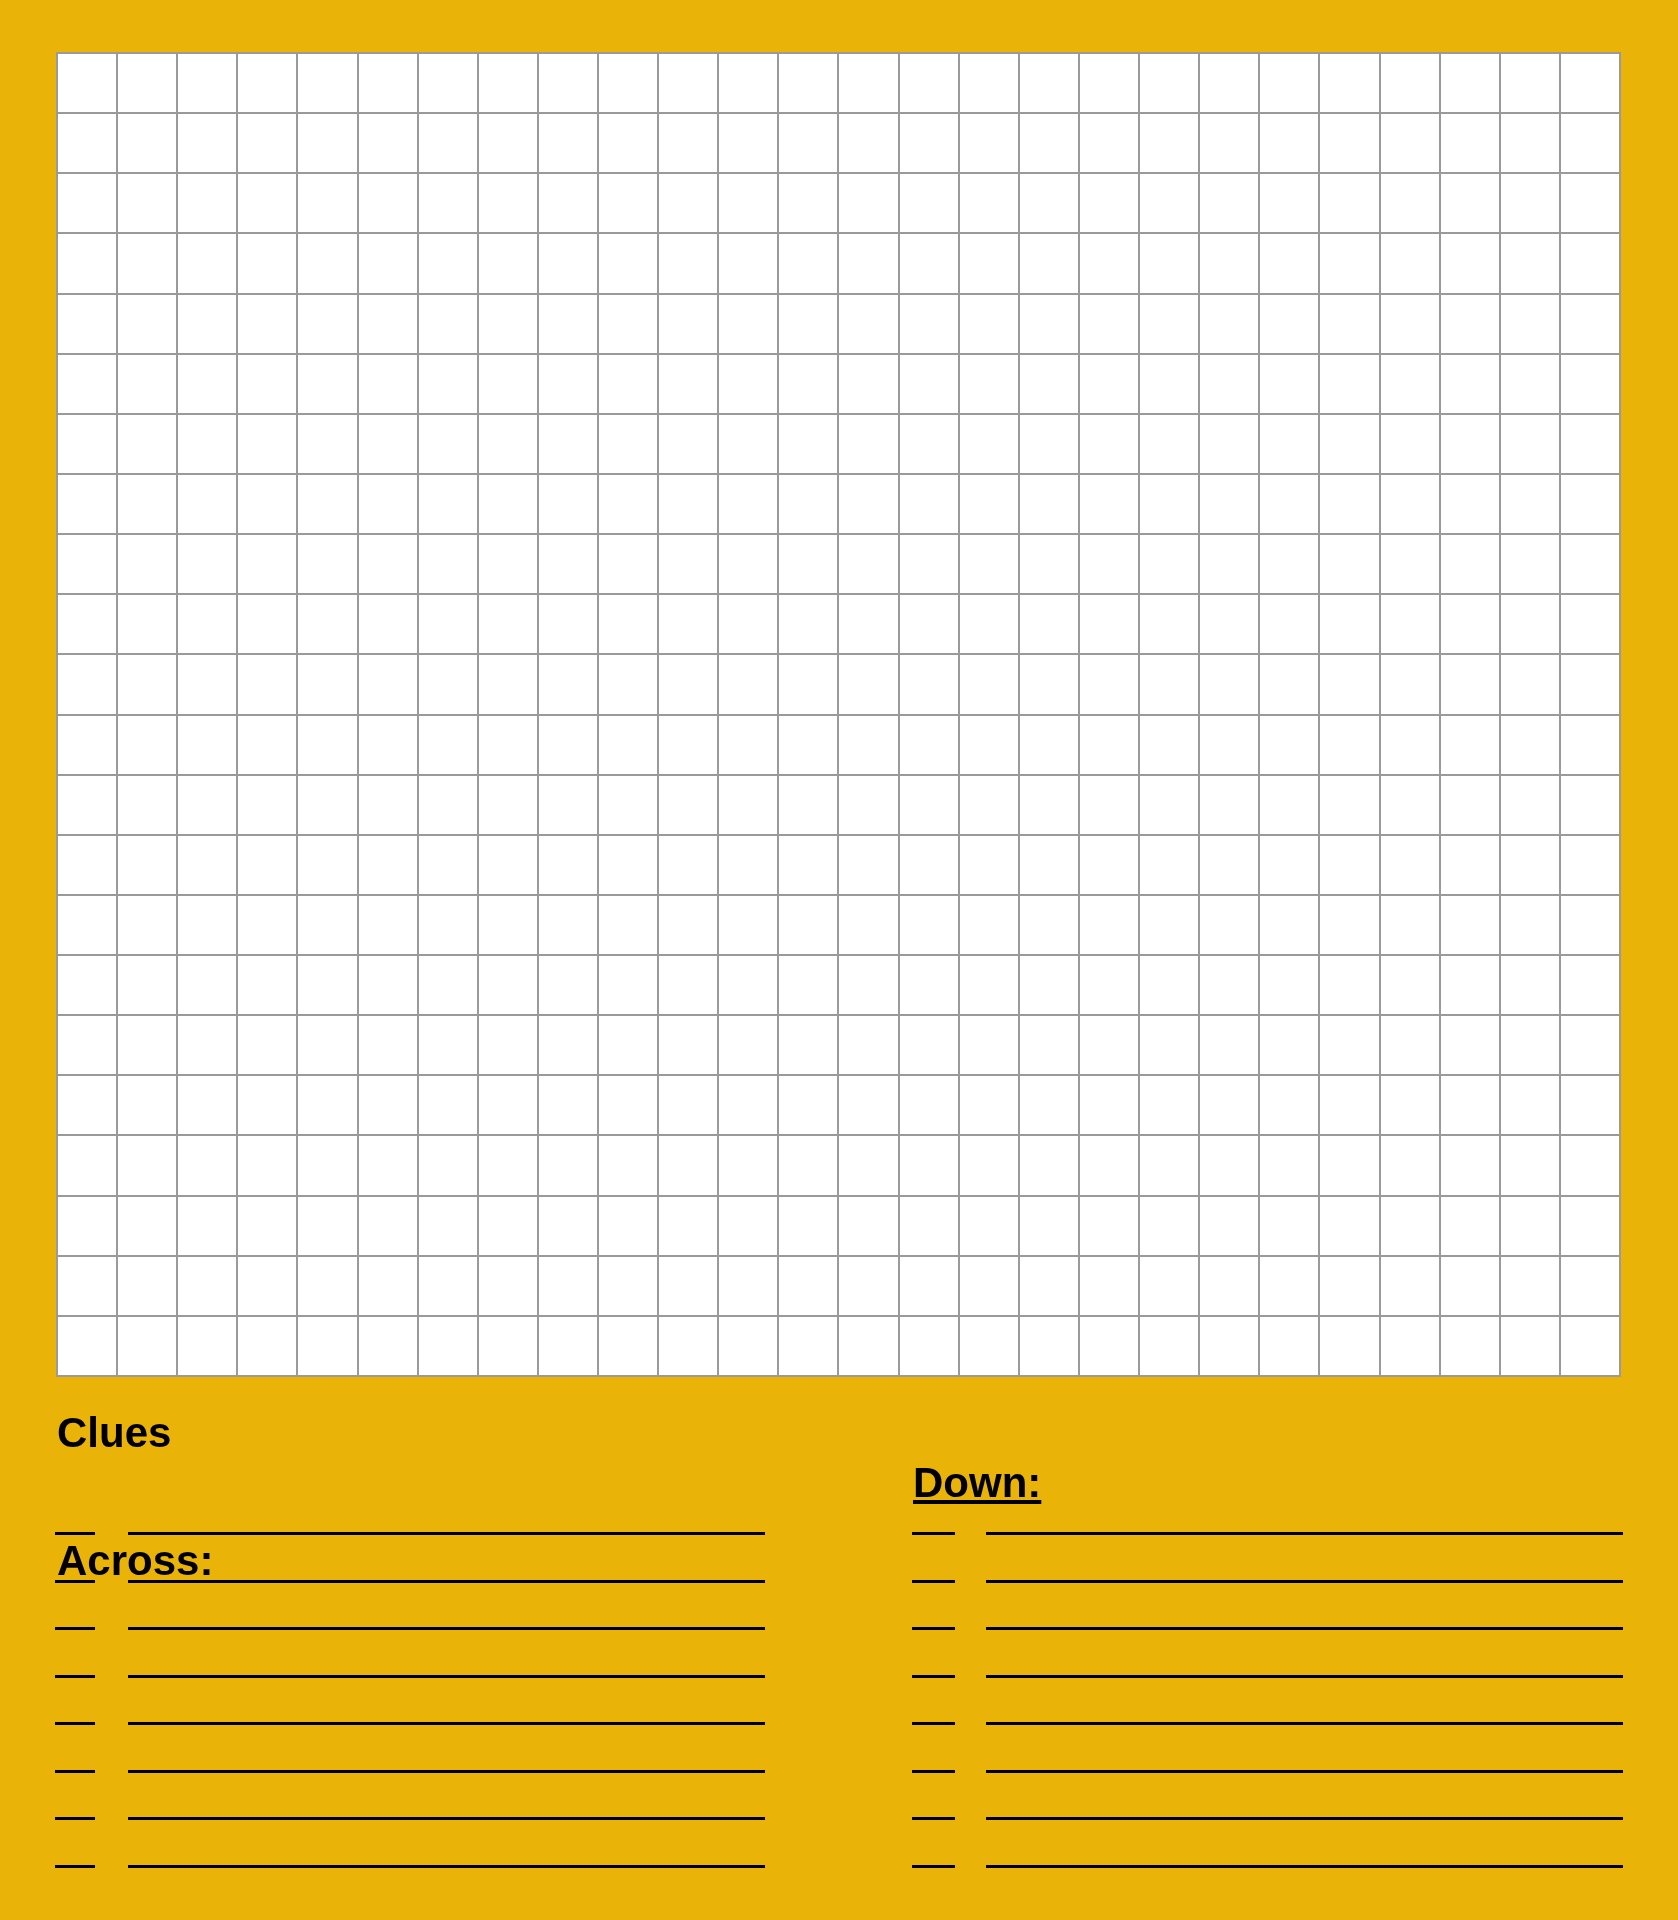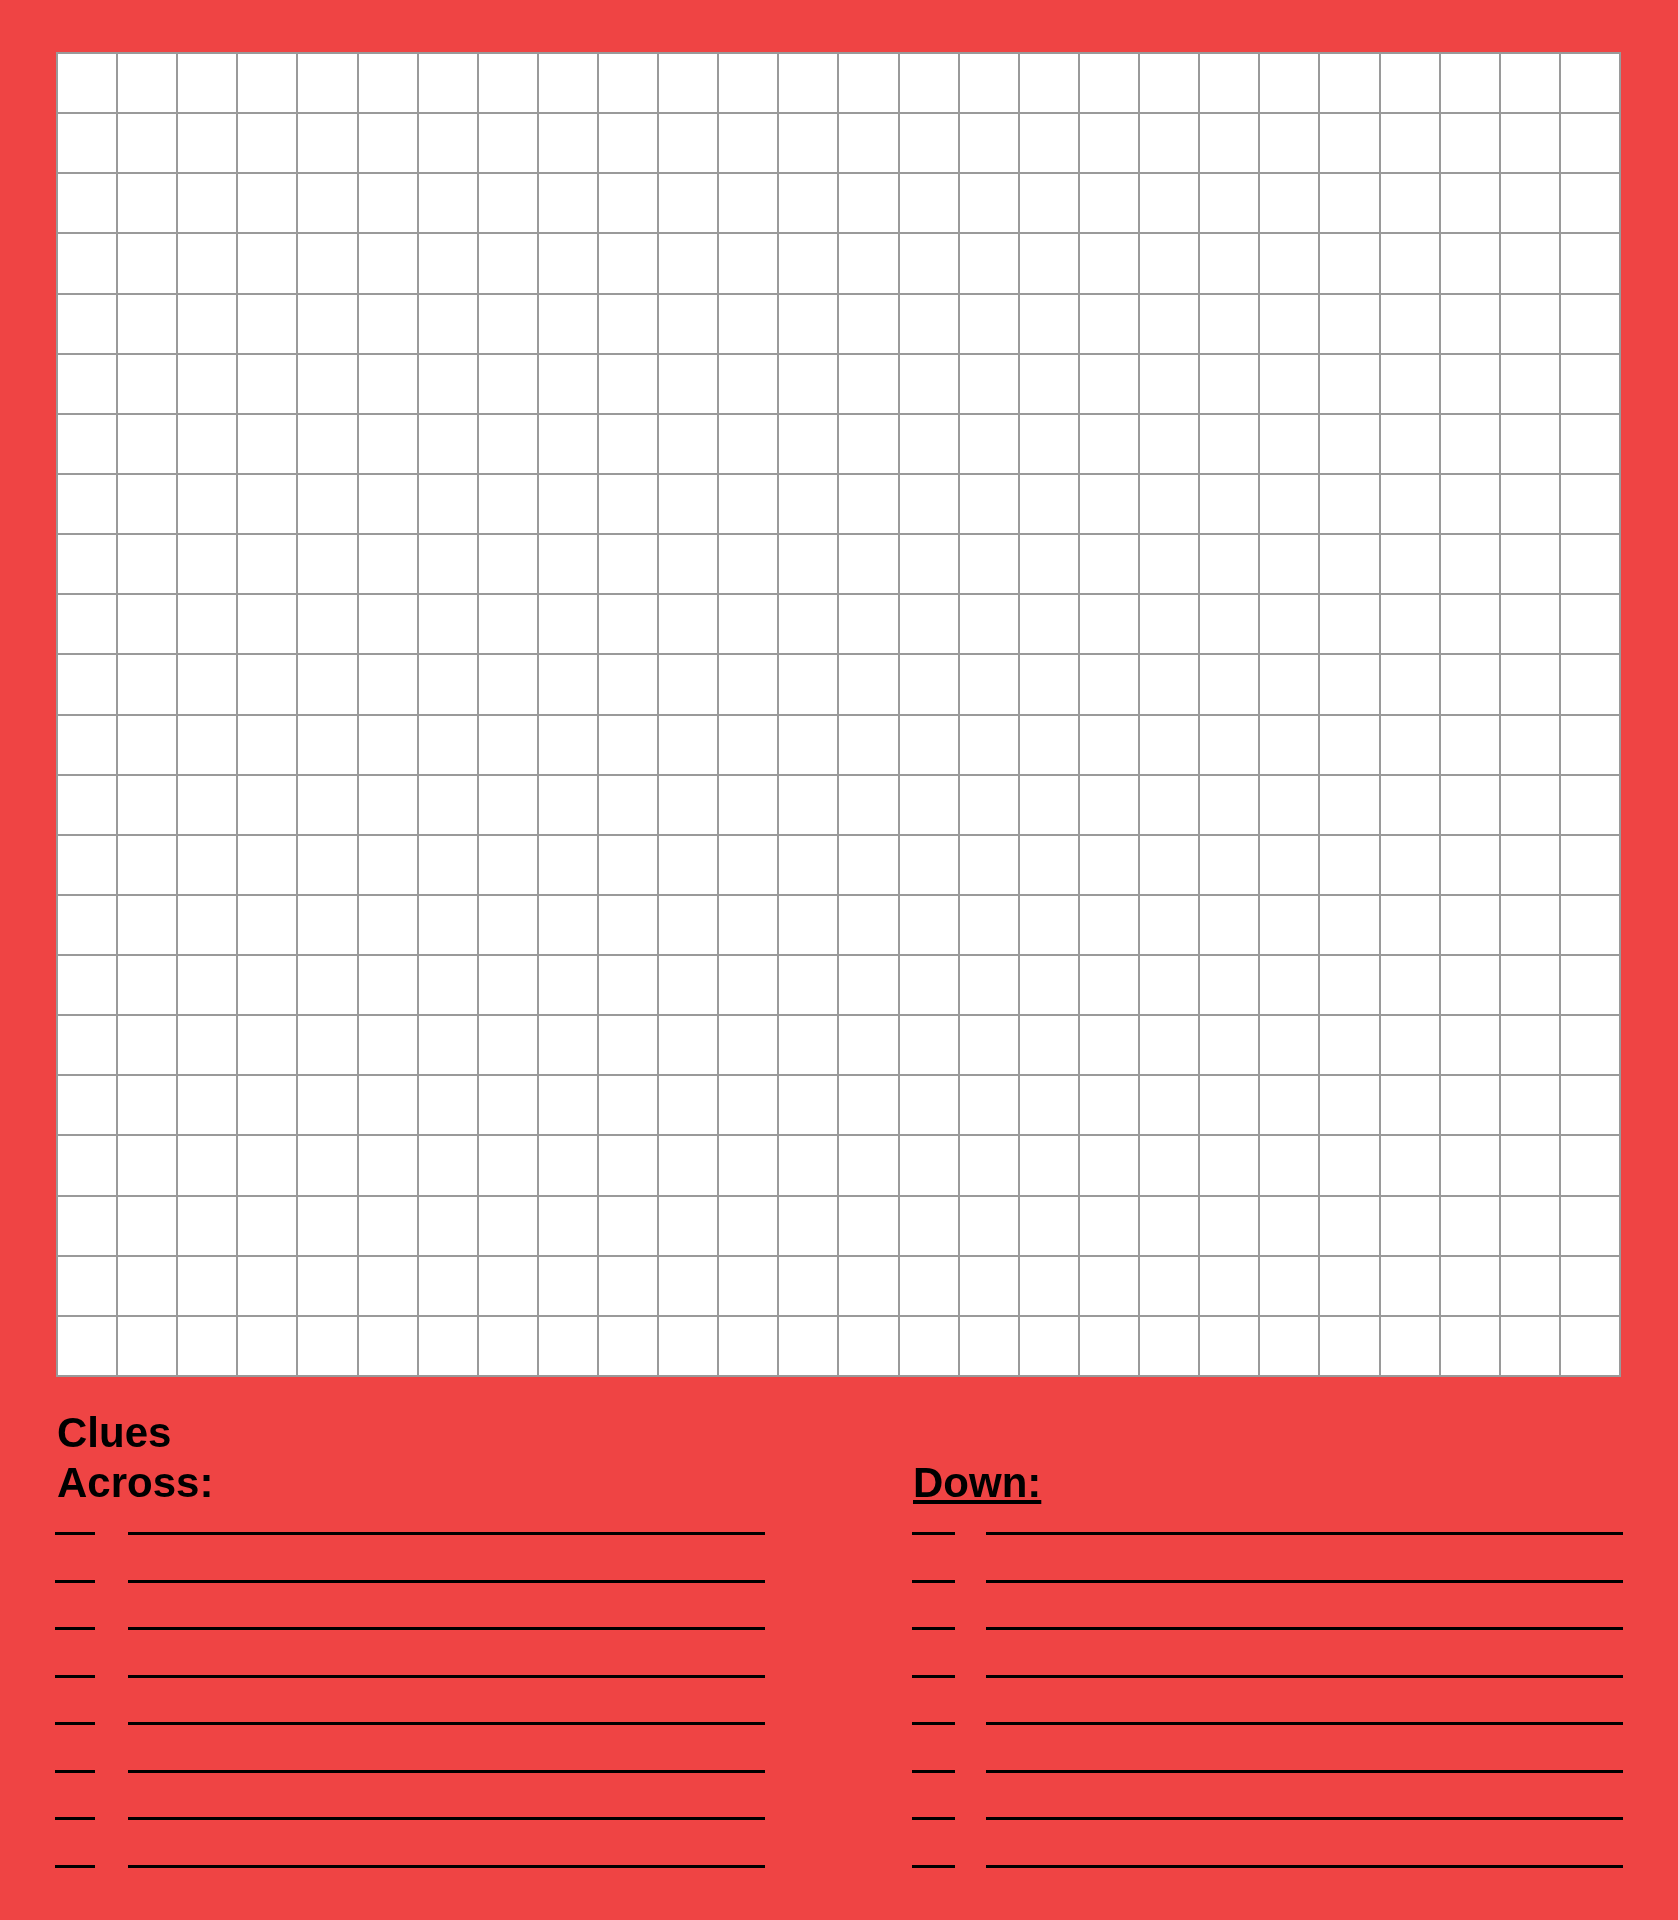--- a/index.html
+++ b/index.html
@@ -10,21 +10,21 @@
     width: 1678px;
     height: 1920px;
     position: relative;
     background: #ffffff;
     font-family: "Liberation Sans", "DejaVu Sans", sans-serif;
     overflow: hidden;
   }
   .page {
     position: absolute;
     inset: 0;
-    background: #ef4444;
+    background: #eab308;
   }
   
   .grid {
     position: absolute;
     left: 56px;
     top: 52px;
     width: 1565px;
     height: 1325px;
     box-sizing: border-box;
     border-top: 2px solid #9a9a9a;
@@ -41,21 +41,21 @@
   .heading {
     position: absolute;
     font-size: 42px;
     font-weight: bold;
     line-height: 50px;
     color: #000000;
     white-space: pre;
     letter-spacing: 0;
   }
   #clues-title   { left: 57px;  top: 1408px; }
-  #across-heading{ left: 57px;  top: 1458px; text-align: right; }
+  #across-heading{ left: 57px;  top: 1536px; text-align: right; }
   #down-heading  { left: 913px; top: 1458px; text-decoration: underline; }
   
   .clue-row {
     position: absolute;
     height: 3px;
   }
   .num-blank {
     position: absolute;
     left: 0;
     top: 0;

